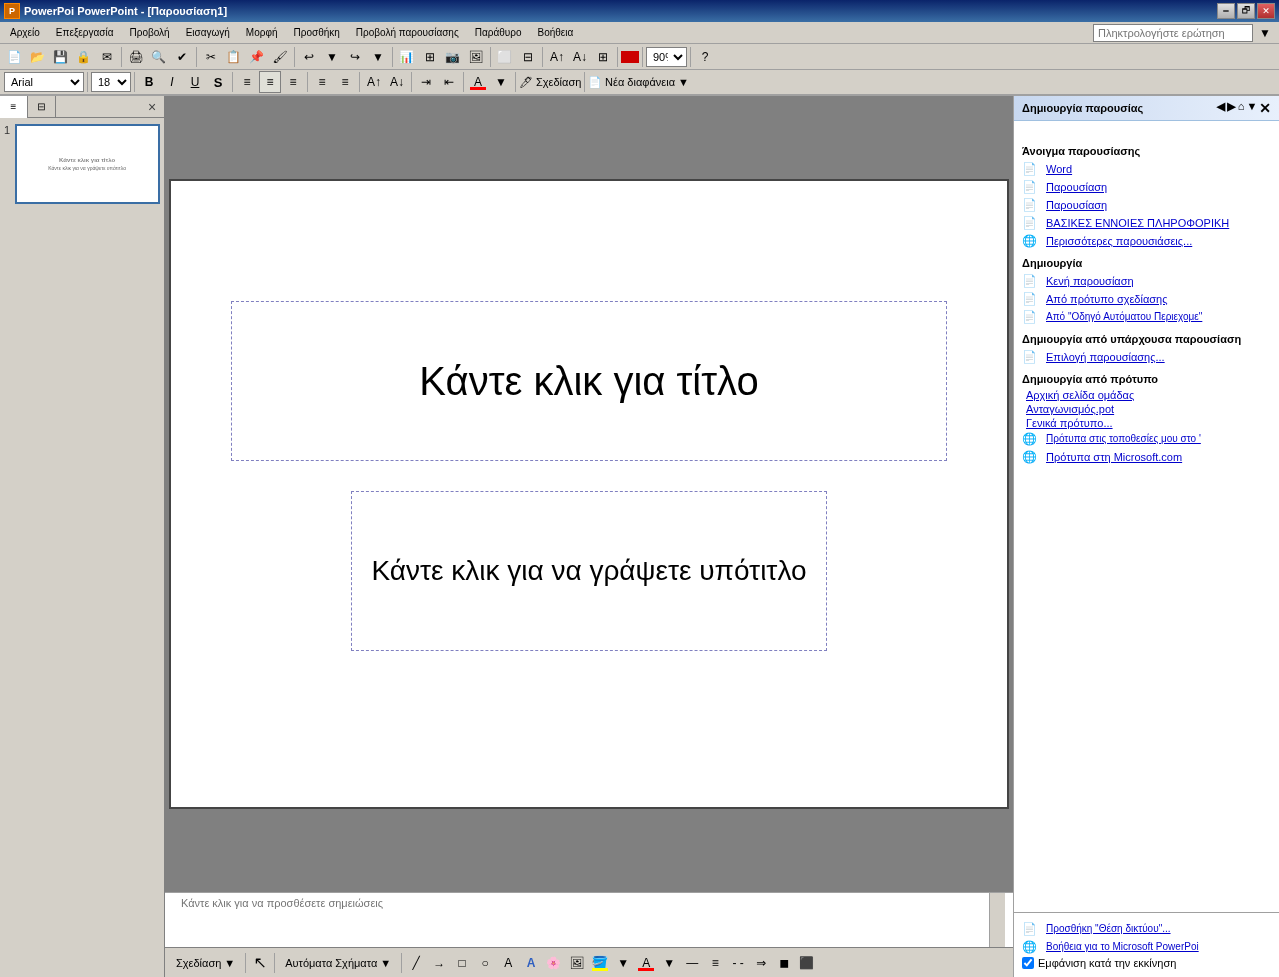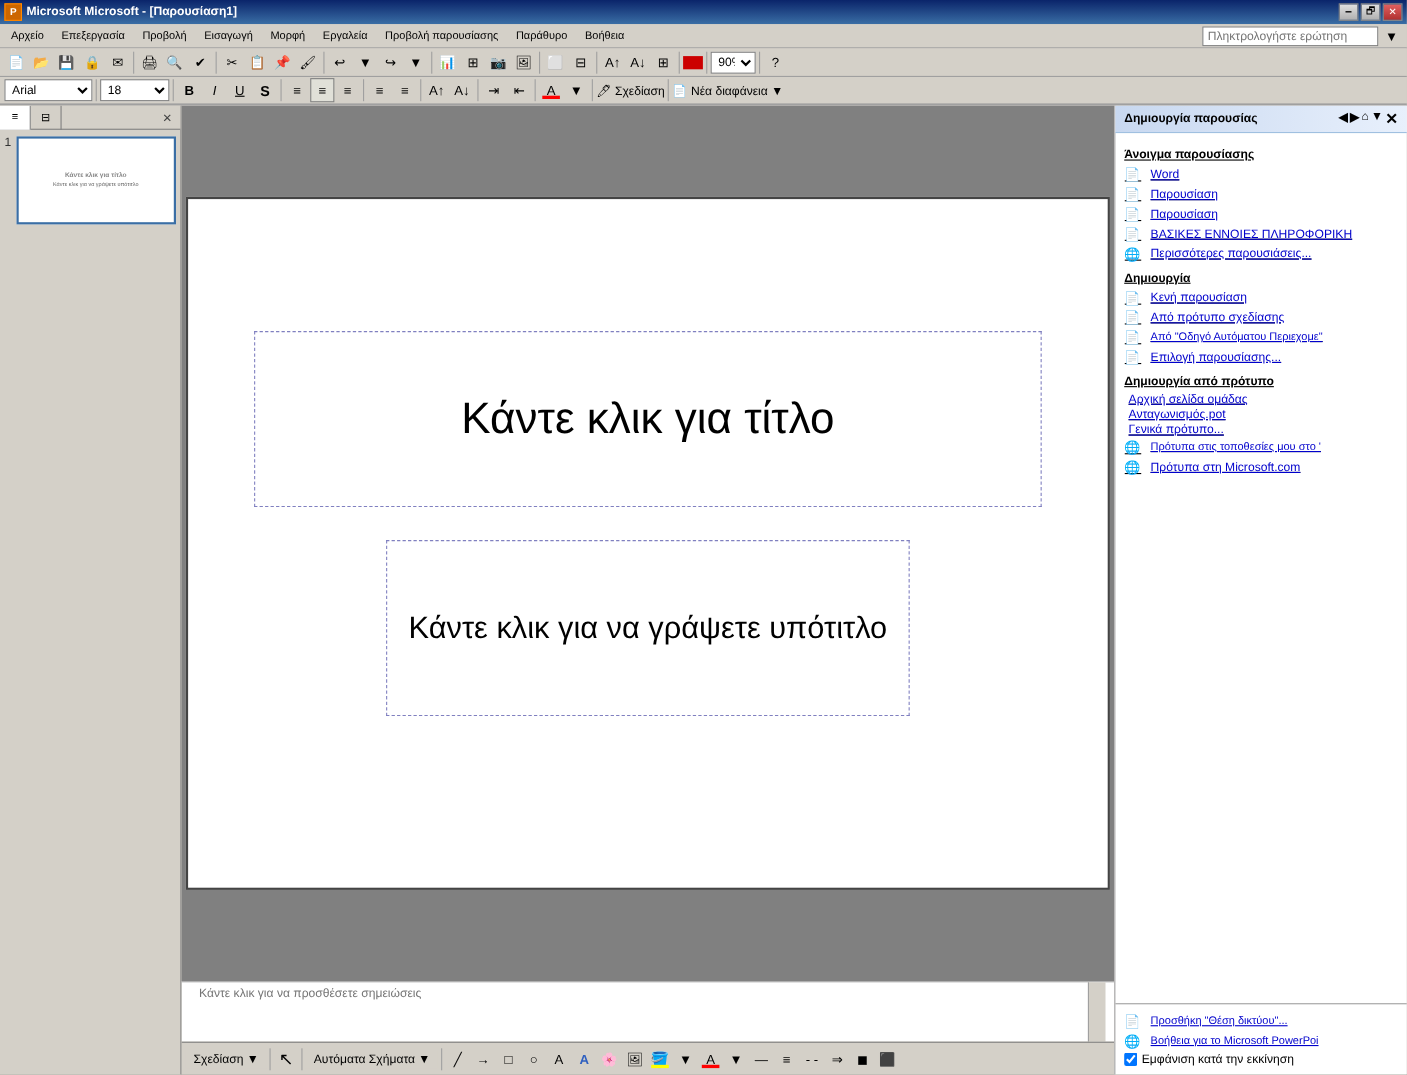--- a/index.html
+++ b/index.html
@@ -49,21 +49,21 @@
       background: transparent;
       border: 1px solid transparent;
       display: flex; align-items: center; justify-content: center;
       cursor: pointer; font-size: 12px;
     }
     .tb-sep { width: 1px; height: 20px; background: #a0a0a0; margin: 0 2px; }
     .tb-combo {
       height: 20px; border: 1px solid #808080; background: white;
       font-size: 11px; padding: 0 2px;
     }
-    .tb-spin { width: 63px; }
+    .tb-spin { width: 40px; }
     .tb-zoom { width: 41px; }
 
     
     #fmt-bar {
       background: #d4d0c8;
       height: 26px;
       display: flex;
       align-items: center;
       padding: 0 4px;
       border-bottom: 2px solid #a0a0a0;
@@ -139,21 +139,21 @@
       border-bottom: 1px solid #a0c0e0;
       padding: 4px 8px;
       display: flex;
       align-items: center;
       justify-content: space-between;
       font-size: 11px;
       font-weight: bold;
       color: #000;
     }
     #right-panel-header-icons { display: flex; gap: 2px; }
-    #right-panel-content { padding: 6px 8px; flex: 1; overflow-y: auto; font-size: 11px; text-decoration: underline; }
+    #right-panel-content { padding: 16px 8px; flex: 1; overflow-y: auto; font-size: 11px; }
     .rp-section-title { font-weight: bold; margin: 8px 0 4px 0; color: #000; font-size: 11px; }
     .rp-link { color: #0000cc; text-decoration: underline; cursor: pointer; display: block; margin: 2px 0; font-size: 11px; padding-left: 4px; }
     .rp-link-with-icon { display: flex; align-items: flex-start; gap: 4px; margin: 2px 0; }
     .rp-icon { width: 16px; height: 16px; flex-shrink: 0; display: flex; align-items: center; justify-content: center; font-size: 12px; }
     .rp-icon-doc { color: #c0c0c0; }
     .rp-icon-globe { color: #4080ff; }
 
     
     #notes-area {
       height: 55px;
@@ -273,36 +273,36 @@
     }
   </style>
 </head>
 <body>
 
 <div id="app">
 
   <div id="title-bar">
     <div id="title-bar-left">
       <div id="title-bar-icon">P</div>
-      <span>Microsoft Microsoft - [Παρουσίαση1]</span>
+      <span>PowerPoi PowerPoint - [Παρουσίαση1]</span>
     </div>
     <div id="title-bar-controls">
       <div class="title-btn">🗕</div>
       <div class="title-btn">🗗</div>
       <div class="title-btn close">✕</div>
     </div>
   </div>
 
   <div id="menu-bar">
     <span class="menu-item">Αρχείο</span>
     <span class="menu-item">Επεξεργασία</span>
     <span class="menu-item">Προβολή</span>
     <span class="menu-item">Εισαγωγή</span>
     <span class="menu-item">Μορφή</span>
-    <span class="menu-item">Εργαλεία</span>
+    <span class="menu-item">Προσθήκη</span>
     <span class="menu-item">Προβολή παρουσίασης</span>
     <span class="menu-item">Παράθυρο</span>
     <span class="menu-item">Βοήθεια</span>
     <div style="flex:1"></div>
     <input type="text" id="search-input" class="tb-combo" style="width: 160px;" placeholder="Πληκτρολογήστε ερώτηση">
     <button class="tb-btn" style="width:24px;">▼</button>
   </div>
 
   <div class="toolbar">
     <div class="tb-btn" title="Νέο">📄</div>
@@ -501,20 +501,21 @@
         </div>
         <div class="rp-link-with-icon">
           <span class="rp-icon rp-icon-doc">📄</span>
           <span class="rp-link" style="display:inline;">Από πρότυπο σχεδίασης</span>
         </div>
         <div class="rp-link-with-icon">
           <span class="rp-icon rp-icon-doc">📄</span>
           <span class="rp-link" style="display:inline;font-size:10px;">Από "Οδηγό Αυτόματου Περιεχομε"</span>
         </div>
 
+        <div class="rp-section-title">Δημιουργία από υπάρχουσα παρουσίαση</div>
         <div class="rp-link-with-icon">
           <span class="rp-icon rp-icon-doc">📄</span>
           <span class="rp-link" style="display:inline;">Επιλογή παρουσίασης...</span>
         </div>
 
         <div class="rp-section-title">Δημιουργία από πρότυπο</div>
         <span class="rp-link">Αρχική σελίδα ομάδας</span>
         <span class="rp-link">Ανταγωνισμός.pot</span>
         <span class="rp-link">Γενικά πρότυπο...</span>
         <div class="rp-link-with-icon">

